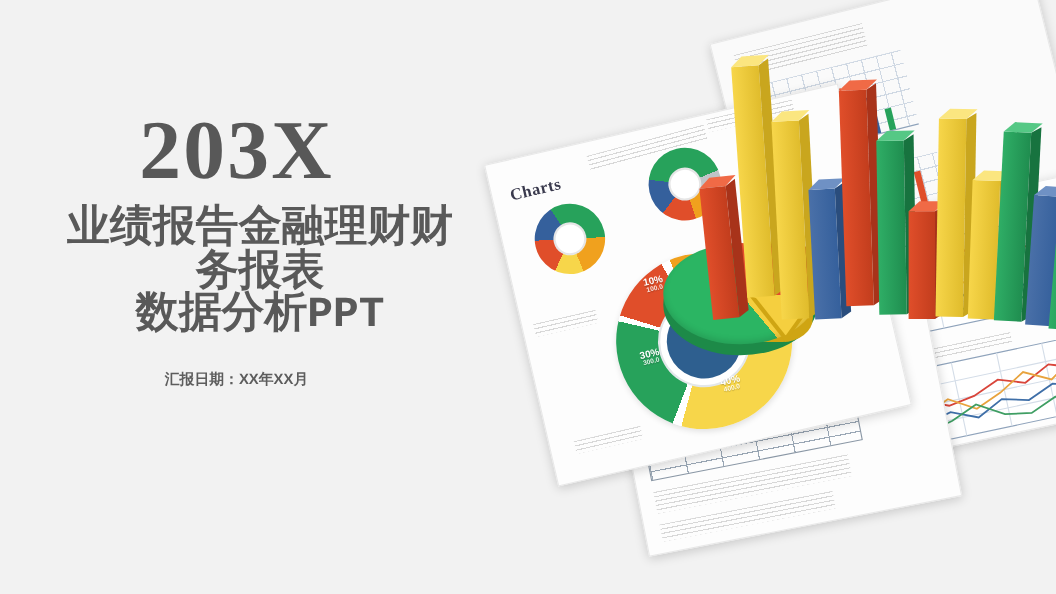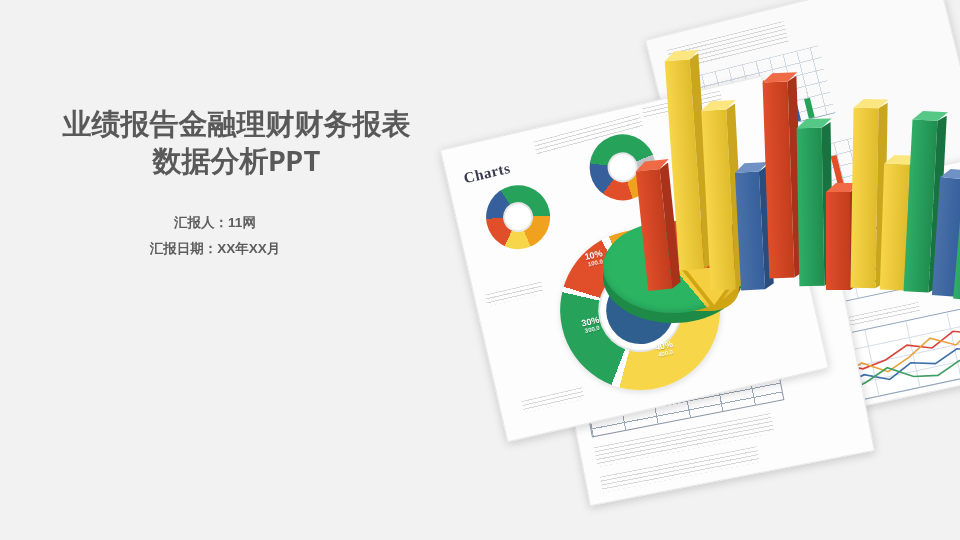--- a/index.html
+++ b/index.html
@@ -26,21 +26,21 @@
   #year {
     font-family:"Liberation Serif", "DejaVu Serif", serif;
     font-size:76px;
     line-height:82px;
     font-weight:700;
     color:#585858;
     letter-spacing:2px;
   }
   #main-title {
     margin-top:8px;
-    font-size:29px;
+    font-size:39px;
     line-height:40px;
     font-weight:700;
     color:#595959;
     letter-spacing:0px;
     padding-left:43px;
   }
   #main-title .l2 { display:block;font-family:Liberation Mono, monospace; }
   #subtitle {
     margin-top:18px;
     font-size:13px;
@@ -409,23 +409,23 @@
       <div class="bar3d" style="left:330px; top:122px; width:26px; height:158px; transform:rotate(5deg);">
         <div class="face" style="background:linear-gradient(to right,#2fae66,#1f8d4f);"></div>
 
       </div>
 
     </div>
 
   </div>
 
   <div id="text-block">
+    <div id="year">203X</div>
     <div id="main-title">
       <span>业绩报告金融理财财务报表</span>
       <span class="l2">数据分析PPT</span>
     </div>
     <div id="meta">
-      <div>汇报人：11网</div>
       <div>汇报日期：XX年XX月</div>
     </div>
   </div>
 
 </div>
 
 </body></html>

